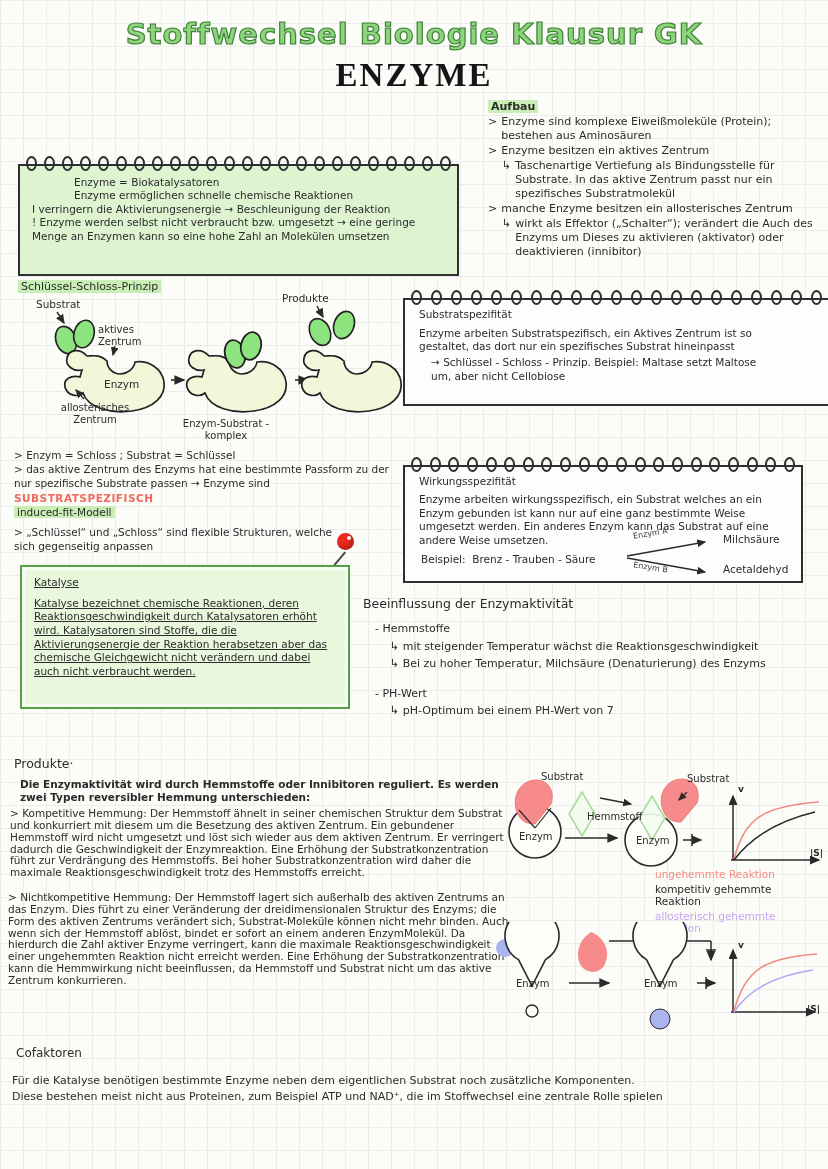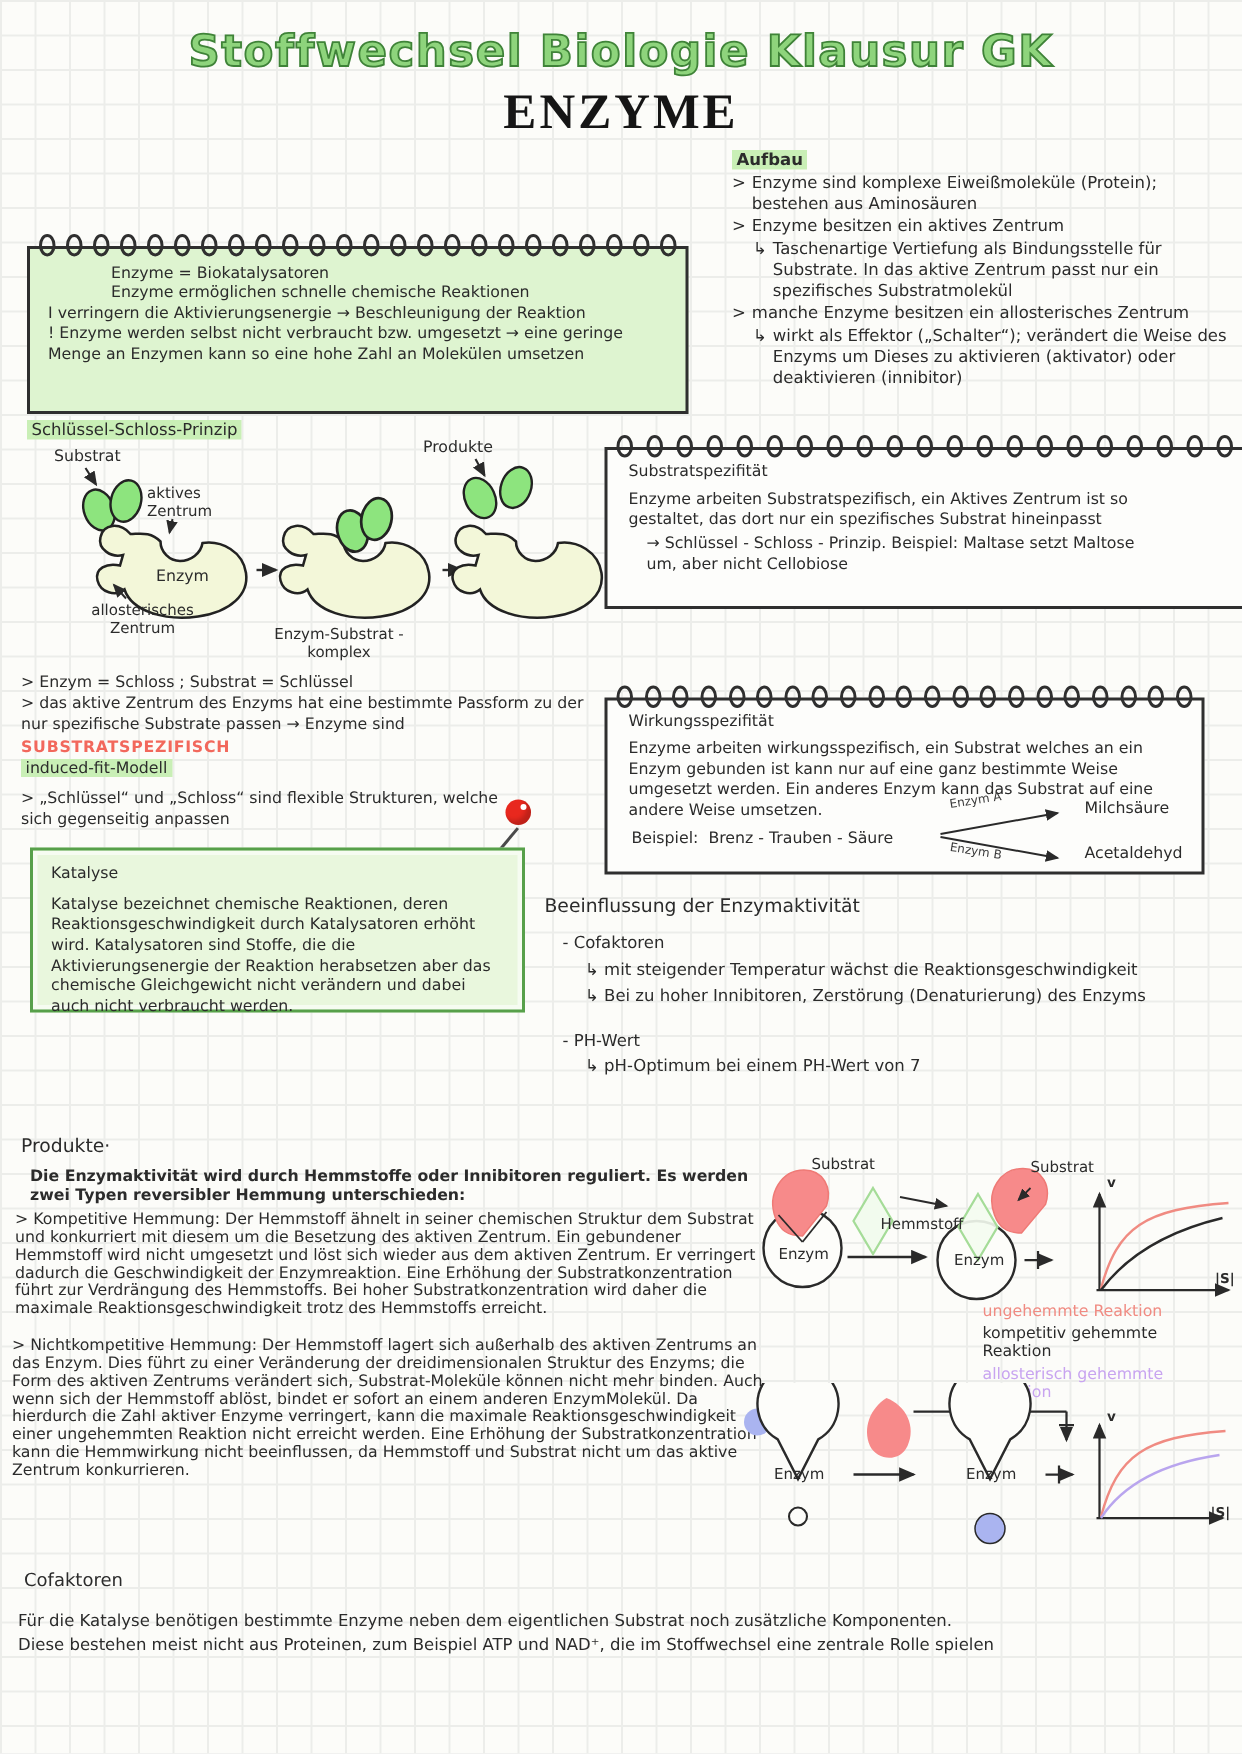--- a/index.html
+++ b/index.html
@@ -55,23 +55,23 @@
   
   .schloss-notes { left:14px; top:448px; width:392px; font-size:10.5px; line-height:1.35; }
   .induced { left:14px; top:506px; width:340px; font-size:10.5px; }
   .induced-body { margin-top:5px; line-height:1.35; }
   .pin { left:337px; top:533px; width:17px; height:17px; background:#e8281e;
     border-radius:50%; box-shadow:inset -3px -3px 3px rgba(0,0,0,.18); z-index:3; }
   .pin::after { content:""; position:absolute; left:10px; top:3px; width:4px; height:4px;
     background:#fff; border-radius:50%; }
   .pin-line { left:313px; top:589px; width:49px; height:2px; background:#4a4a4a;
     transform-origin:0 0; transform:rotate(-50deg); }
-  .katalyse { left:20px; top:565px; width:330px; height:110px; background:#e9f7dd;
+  .katalyse { left:20px; top:565px; width:330px; height:144px; background:#e9f7dd;
     border:2px solid #57a04a; padding:9px 12px; box-shadow:inset 0 0 0 3px #f6fcf1;
-    font-size:10.5px; line-height:1.3; }
+    font-size:10.5px; line-height:1.3;text-decoration:underline; }
   .katalyse-title { margin-bottom:7px; }
   
   .substratbox { left:403px; top:298px; width:427px; height:108px; padding:8px 14px;
     font-size:10.5px; line-height:1.3; }
   .substratbox .beispiel { padding-left:12px; margin-top:2px; }
   .box-title { margin-bottom:5px; }
   .wirkungbox { left:403px; top:465px; width:400px; height:118px; padding:8px 14px;
     font-size:10.5px; line-height:1.28; }
   .wirkungbox .body { width:375px; }
   .fork-label { position:absolute; font-size:8px; color:#3a3a3a; }
@@ -154,21 +154,21 @@
     <div class="aufbau-item sub">
       <span class="marker">↳</span>
       <span>Taschenartige Vertiefung als Bindungsstelle für Substrate. In das aktive Zentrum passt nur ein spezifisches Substratmolekül</span>
       </div>
     <div class="aufbau-item">
       <span class="marker">&gt;</span>
       <span>manche Enzyme besitzen ein allosterisches Zentrum</span>
       </div>
     <div class="aufbau-item sub">
       <span class="marker">↳</span>
-      <span>wirkt als Effektor („Schalter“); verändert die Weise des Enzyms um Dieses zu aktivieren (aktivator) oder deaktivieren (innibitor)</span>
+      <span>wirkt als Effektor („Schalter“); verändert die Auch des Enzyms um Dieses zu aktivieren (aktivator) oder deaktivieren (innibitor)</span>
       </div>
   </div>
 
   <div class="abs sss-label">
     <span class="hl">Schlüssel-Schloss-Prinzip</span>
   </div>
 
   <div class="abs diagram1">
     <svg width="392" height="152" viewBox="0 0 392 152">
       <defs>
@@ -292,23 +292,23 @@
       <line x1="2" y1="25" x2="80" y2="39" stroke="#2a2a2a" stroke-width="1.3" marker-end="url(#ah2)"></line>
     </svg>
     <span class="fork-label" style="left:228px; top:62px; transform:rotate(-9deg);">Enzym A</span>
     <span class="fork-label" style="left:228px; top:96px; transform:rotate(9deg);">Enzym B</span>
     <span class="lbl" style="left:318px; top:66px; font-size:10.5px;">Milchsäure</span>
     <span class="lbl" style="left:318px; top:96px; font-size:10.5px;">Acetaldehyd</span>
   </div>
 
   <div class="abs beein">
     <div class="beein-title">Beeinflussung der Enzymaktivität</div>
-    <div class="grp-label">- Cofaktoren</div>
+    <div class="grp-label">- Hemmstoffe</div>
     <div class="grp-item">↳ mit steigender Temperatur wächst die Reaktionsgeschwindigkeit</div>
-    <div class="grp-item">↳ Bei zu hoher Innibitoren, Zerstörung (Denaturierung) des Enzyms</div>
+    <div class="grp-item">↳ Bei zu hoher Temperatur, Milchsäure (Denaturierung) des Enzyms</div>
     <div class="grp-label ph">- PH-Wert</div>
     <div class="grp-item">↳ pH-Optimum bei einem PH-Wert von 7</div>
   </div>
 
   <div class="abs hemm-title">Produkte·</div>
   <div class="abs hemm-intro">Die Enzymaktivität wird durch Hemmstoffe oder Innibitoren reguliert. Es werden zwei Typen reversibler Hemmung unterschieden:</div>
   <div class="abs hemm-komp">&gt; Kompetitive Hemmung: Der Hemmstoff ähnelt in seiner chemischen Struktur dem Substrat und konkurriert mit diesem um die Besetzung des aktiven Zentrum. Ein gebundener Hemmstoff wird nicht umgesetzt und löst sich wieder aus dem aktiven Zentrum. Er verringert dadurch die Geschwindigkeit der Enzymreaktion. Eine Erhöhung der Substratkonzentration führt zur Verdrängung des Hemmstoffs. Bei hoher Substratkonzentration wird daher die maximale Reaktionsgeschwindigkeit trotz des Hemmstoffs erreicht.</div>
   <div class="abs hemm-nkomp">&gt; Nichtkompetitive Hemmung: Der Hemmstoff lagert sich außerhalb des aktiven Zentrums an das Enzym. Dies führt zu einer Veränderung der dreidimensionalen Struktur des Enzyms; die Form des aktiven Zentrums verändert sich, Substrat-Moleküle können nicht mehr binden. Auch wenn sich der Hemmstoff ablöst, bindet er sofort an einem anderen EnzymMolekül. Da hierdurch die Zahl aktiver Enzyme verringert, kann die maximale Reaktionsgeschwindigkeit einer ungehemmten Reaktion nicht erreicht werden. Eine Erhöhung der Substratkonzentration kann die Hemmwirkung nicht beeinflussen, da Hemmstoff und Substrat nicht um das aktive Zentrum konkurrieren.</div>
 
   <div class="abs diagram2">

